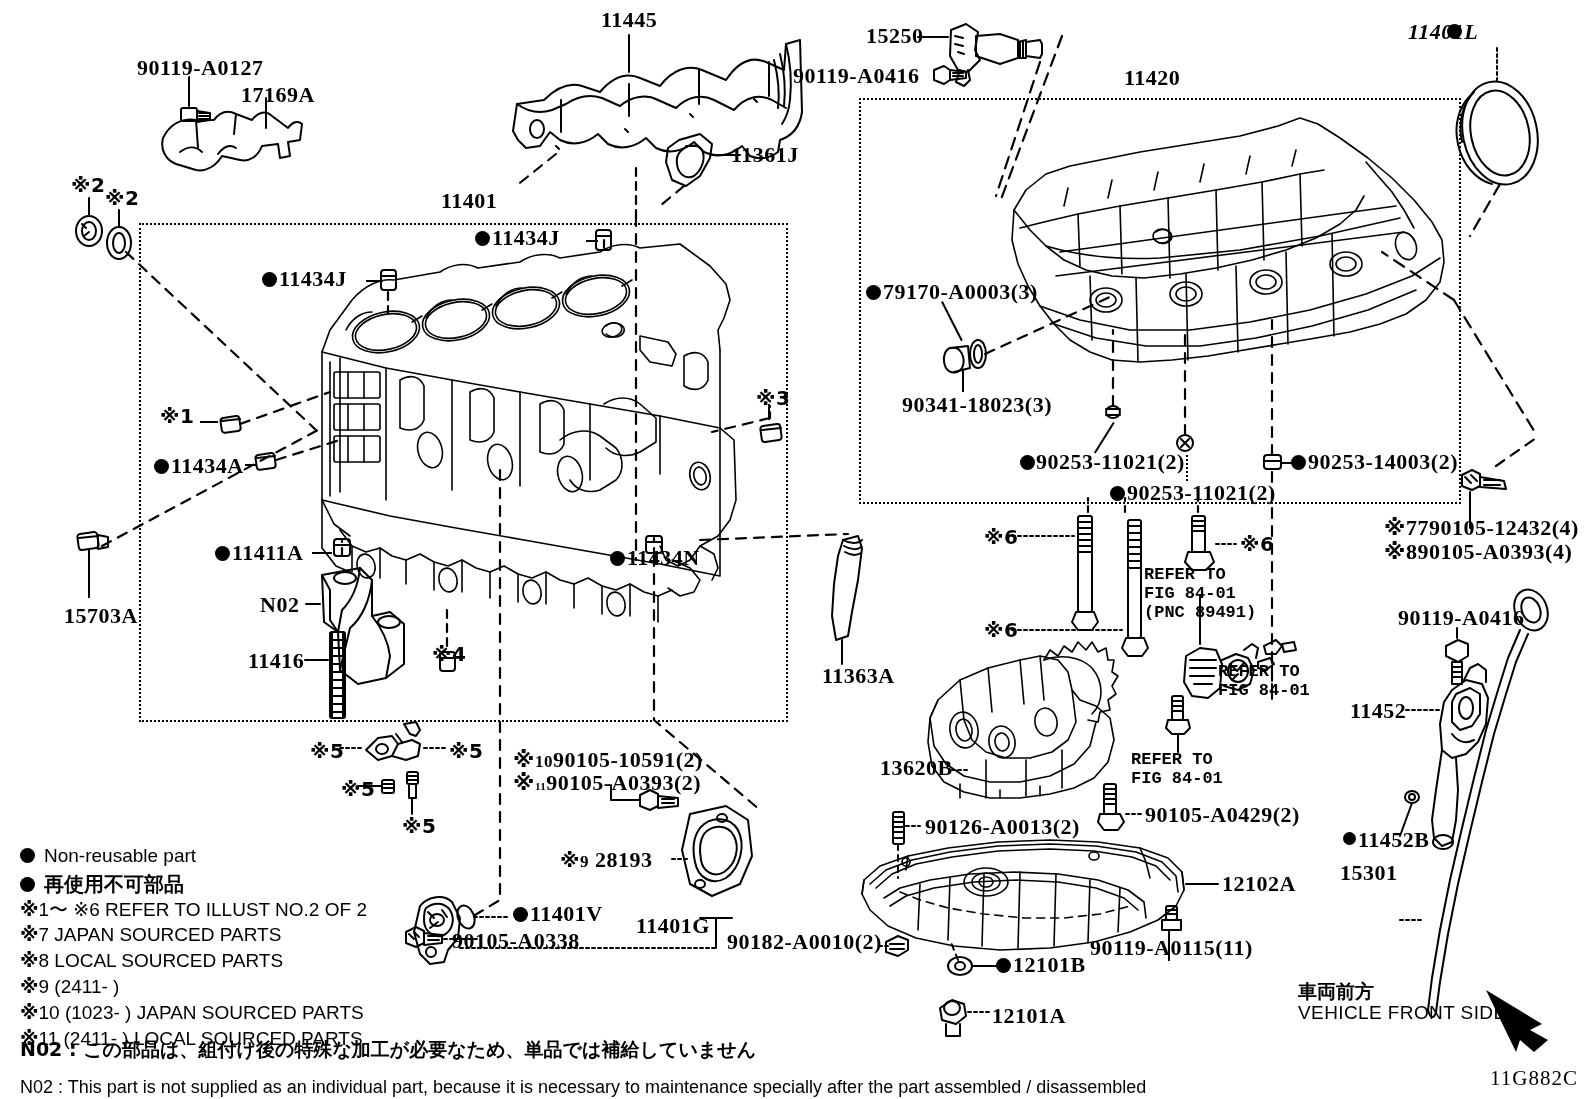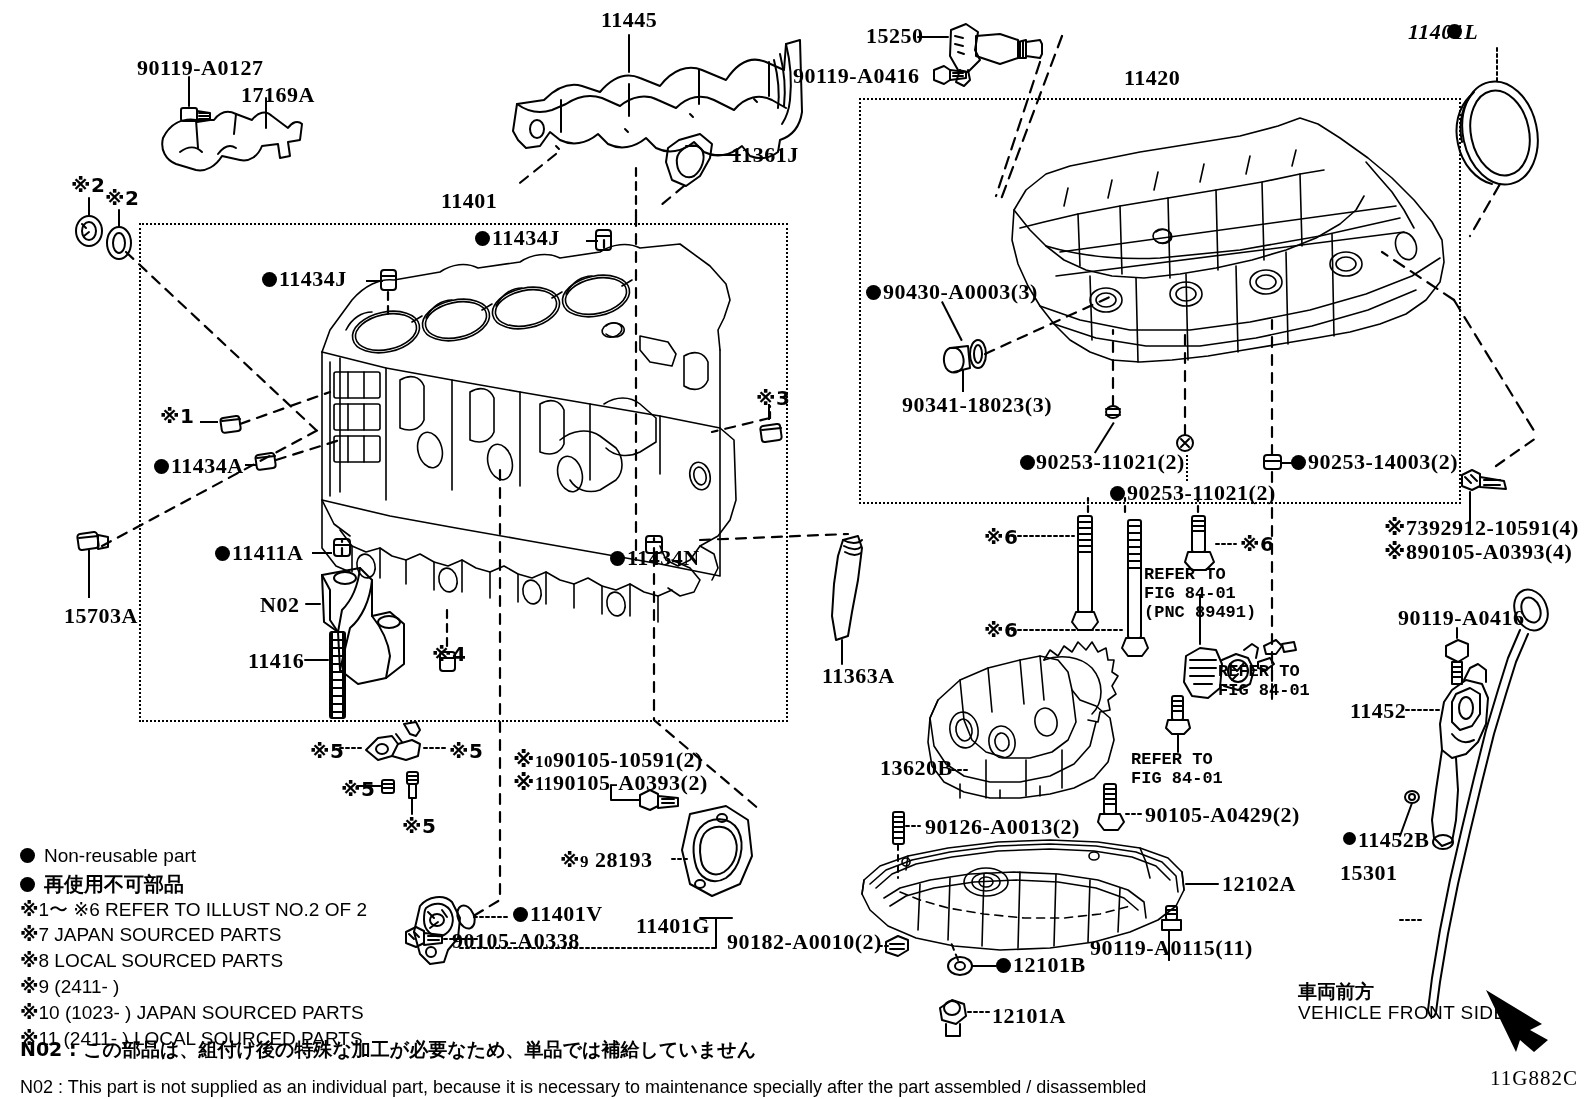--- a/index.html
+++ b/index.html
@@ -657,39 +657,39 @@
 
   <div class="lbl pn-sm kome" style="left:756px;top:388px;">※<span>3</span></div>
   <div class="ln v" style="left:768px;top:404px;height:16px;"></div>
 
   <div class="dot" style="left:610px;top:551px;"></div>
   <div class="lbl pn" style="left:627px;top:547px;">11434N</div>
 
   <div class="lbl pn" style="left:822px;top:665px;">11363A</div>
 
   <div class="dot" style="left:866px;top:285px;"></div>
-  <div class="lbl pn" style="left:883px;top:281px;">90430-A0003(3)</div>
+  <div class="lbl pn" style="left:883px;top:281px;">79170-A0003(3)</div>
   <div class="ln" style="left:941px;top:302px;width:2px;height:44px;transform:rotate(-27deg);transform-origin:top left;"></div>
 
   <div class="lbl pn" style="left:902px;top:394px;">90341-18023(3)</div>
   <div class="ln v" style="left:962px;top:370px;height:22px;"></div>
 
   <div class="dot" style="left:1020px;top:455px;"></div>
   <div class="lbl pn" style="left:1036px;top:451px;">90253-11021(2)</div>
   <div class="ln" style="left:1113px;top:422px;width:2px;height:36px;transform:rotate(32deg);transform-origin:top left;"></div>
 
   <div class="dot" style="left:1110px;top:486px;"></div>
   <div class="lbl pn" style="left:1127px;top:482px;">90253-11021(2)</div>
   <div class="dln v" style="left:1186px;top:455px;height:26px;"></div>
 
   <div class="dot" style="left:1291px;top:455px;"></div>
   <div class="lbl pn" style="left:1308px;top:451px;">90253-14003(2)</div>
   <div class="ln h" style="left:1280px;top:462px;width:12px;"></div>
 
-  <div class="lbl pn" style="left:1384px;top:517px;"><span class="kome">※</span><span>7</span><span>392912-10591(4)</span></div>
+  <div class="lbl pn" style="left:1384px;top:517px;"><span class="kome">※</span><span>7</span><span>790105-12432(4)</span></div>
   <div class="lbl pn" style="left:1384px;top:541px;"><span class="kome">※</span><span>8</span><span>90105-A0393(4)</span></div>
 
   <div class="lbl pn-sm kome" style="left:984px;top:527px;">※<span>6</span></div>
   <div class="lbl pn-sm kome" style="left:984px;top:620px;">※<span>6</span></div>
   <div class="lbl pn-sm kome" style="left:1240px;top:534px;">※<span>6</span></div>
 
   <div class="ref" style="left:1144px;top:565px;"><span>REFER TO</span>
 <span>FIG 84-01</span>
 <span>(PNC 89491)</span></div>
 
@@ -717,21 +717,21 @@
   <div class="dot sm" style="left:1343px;top:832px;"></div>
   <div class="lbl pn" style="left:1358px;top:829px;">11452B</div>
   <div class="lbl pn" style="left:1340px;top:862px;">15301</div>
 
   <div class="lbl pn-sm kome" style="left:310px;top:741px;">※<span>5</span></div>
   <div class="lbl pn-sm kome" style="left:449px;top:741px;">※<span>5</span></div>
   <div class="lbl pn-sm kome" style="left:341px;top:779px;">※<span>5</span></div>
   <div class="lbl pn-sm kome" style="left:402px;top:816px;">※<span>5</span></div>
 
   <div class="lbl pn" style="left:513px;top:749px;"><span class="kome">※</span><span style="font-size:17px">10</span><span>90105-10591(2)</span></div>
-  <div class="lbl pn" style="left:513px;top:772px;"><span class="kome">※</span><span style="font-size:18px">11</span><span>90105-A0393(2)</span></div>
+  <div class="lbl pn" style="left:513px;top:772px;"><span class="kome">※</span><span style="font-size:11px">11</span><span>90105-A0393(2)</span></div>
 
   <div class="lbl pn" style="left:560px;top:849px;"><span class="kome" style="font-size:20px">※</span><span style="font-size:17px">9</span> <span>28193</span></div>
 
   <div class="dot" style="left:513px;top:907px;"></div>
   <div class="lbl pn" style="left:530px;top:903px;">11401V</div>
   <div class="lbl pn" style="left:636px;top:915px;">11401G</div>
   <div class="lbl pn" style="left:452px;top:930px;">90105-A0338</div>
 
   <div id="legend">
     <div class="row"><span class="bullet"></span><span>Non-reusable part</span></div>

